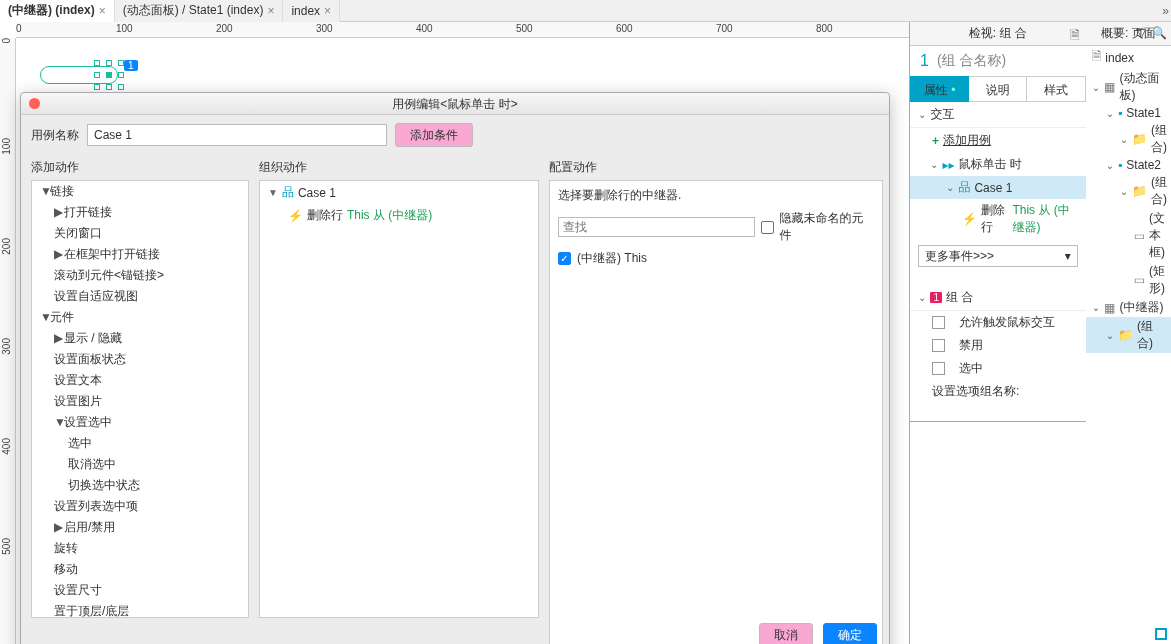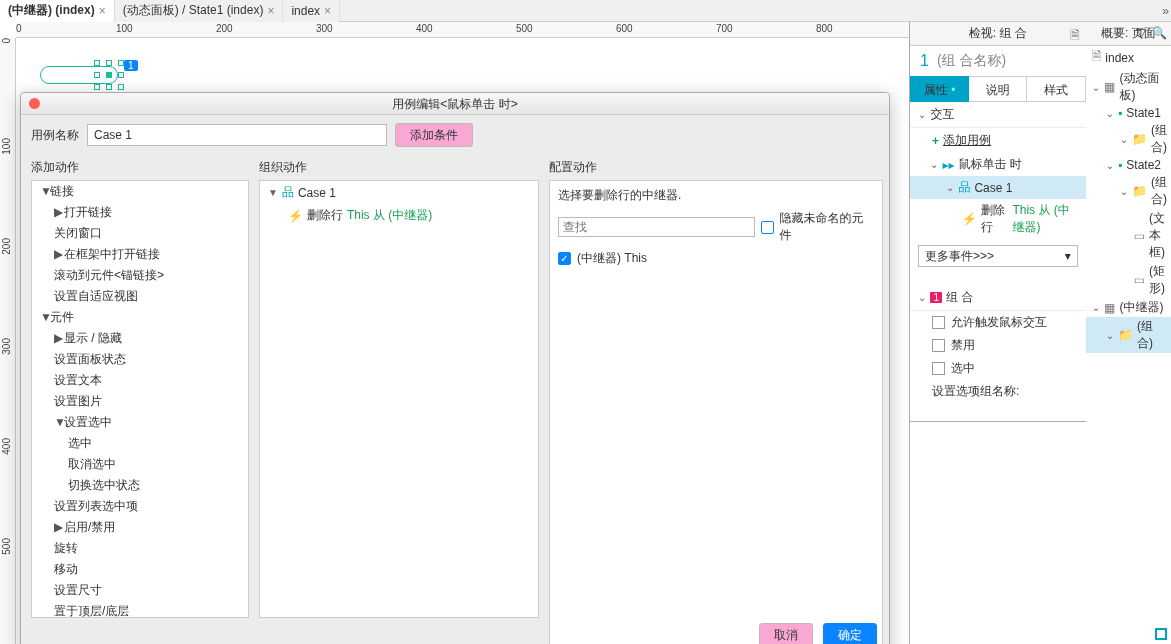--- a/index.html
+++ b/index.html
@@ -87,21 +87,21 @@
 .section-h { padding: 4px 8px; display: flex; align-items: center; gap: 4px; border-bottom: 1px solid #eee; }
 .add-case { color: #1a9e55; padding: 4px 8px 4px 22px; display: flex; align-items: center; gap: 4px; }
 .add-case .plus { color: #1a9e55; font-weight: bold; }
 .add-case u { text-decoration: underline; }
 .int-tree { }
 .int-tree .lvl0 { padding: 3px 8px 3px 20px; display: flex; align-items: center; gap: 4px; }
 .int-tree .lvl1 { padding: 3px 8px 3px 36px; display: flex; align-items: center; gap: 4px; background: #cfeaf6; }
 .int-tree .lvl2 { padding: 3px 8px 3px 52px; display: flex; align-items: center; gap: 4px; }
 .more-evt { margin: 6px 8px; height: 22px; border: 1px solid #bbb; background: #fff; display: flex; align-items: center; justify-content: space-between; padding: 0 6px; cursor: pointer; }
 .grp-sec { margin-top: 18px; }
-.grp-sec .row { padding: 3px 8px 3px 22px; display: flex; align-items: center; gap: 6px; }
+.grp-sec .row { padding: 3px 8px 3px 22px; display: flex; align-items: center; gap: 14px; }
 .box-ico { display: inline-block; width: 13px; height: 13px; border: 1px solid #999; }
 .pink-box { background: #e91e63; color: #fff; padding: 0 3px; font-size: 10px; border-radius: 1px; }
 
 .outline { flex: 1; }
 .o-title { height: 24px; background: #f5f5f5; border-bottom: 1px solid #ccc; display: flex; align-items: center; justify-content: center; position: relative; }
 .o-title .ico-r { position: absolute; right: 4px; top: 4px; display: flex; gap: 6px; color: #666; }
 .o-row { display: flex; align-items: center; gap: 4px; padding: 1px 4px; }
 .o-row.sel { background: #cfeaf6; }
 .pad0 { padding-left: 6px; } .pad1 { padding-left: 20px; } .pad2 { padding-left: 34px; } .pad3 { padding-left: 48px; }
 .caret { color: #666; font-size: 10px; }

